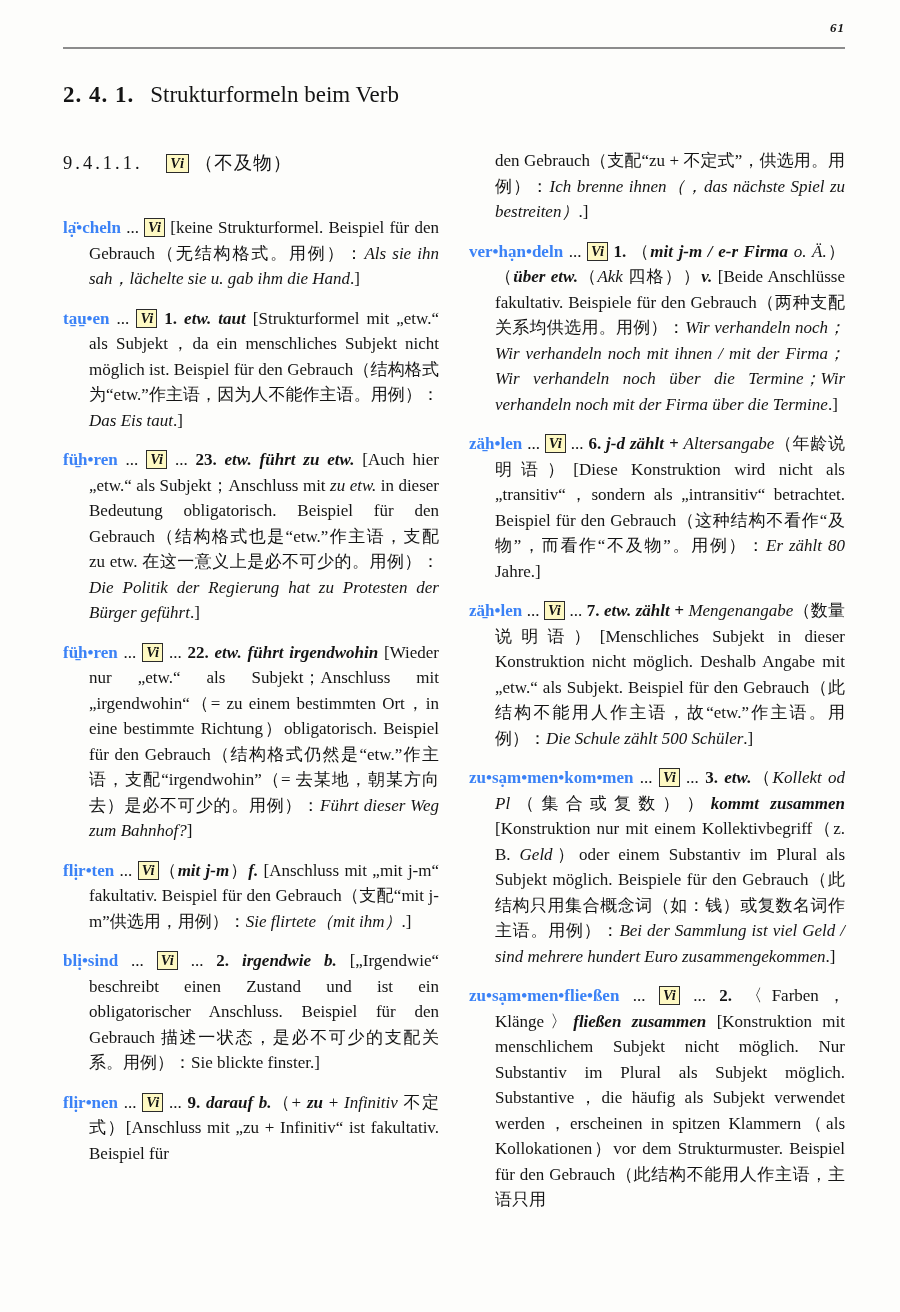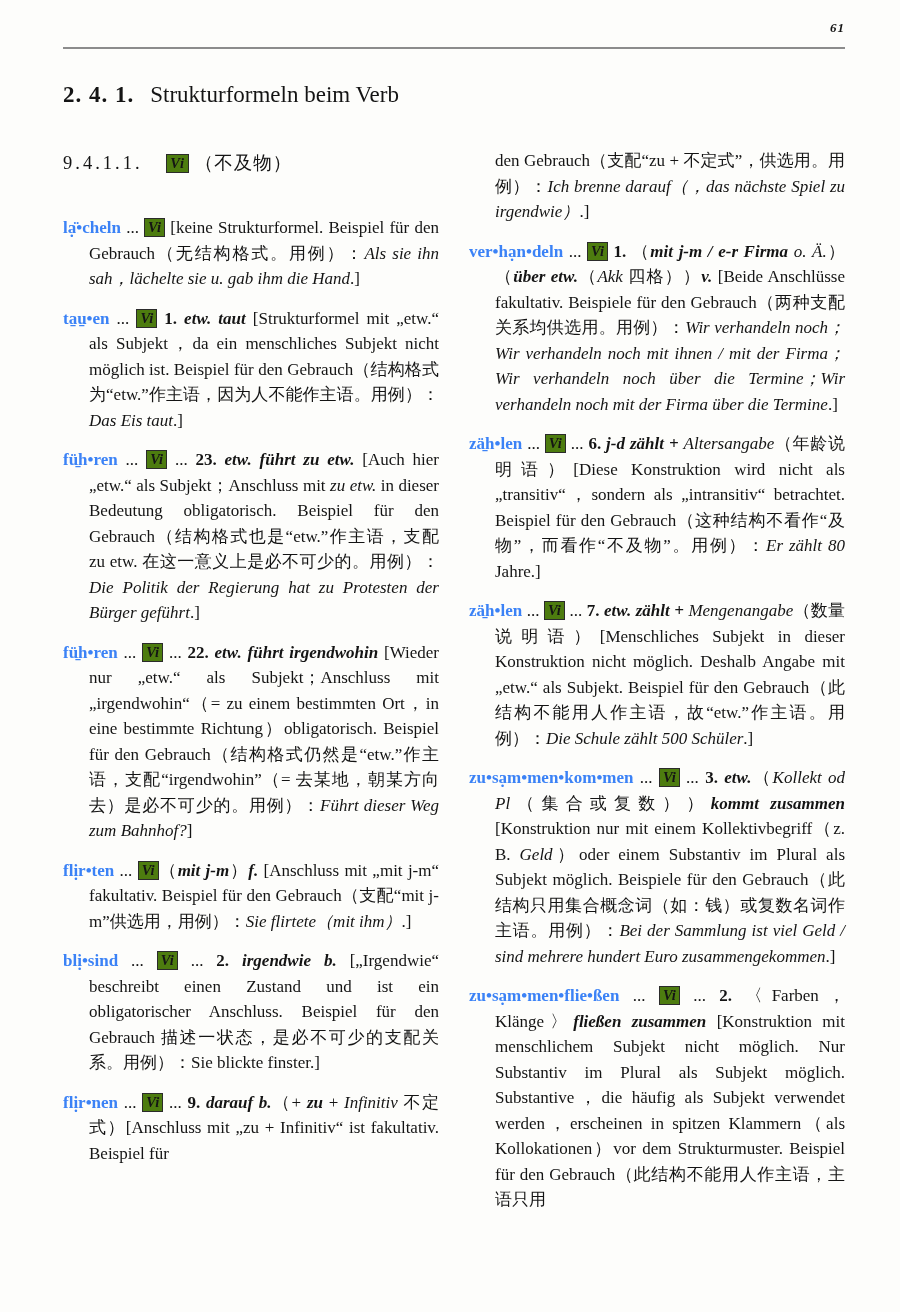--- a/index.html
+++ b/index.html
@@ -42,21 +42,21 @@
   .hw{color:#3b82f6;font-weight:bold;}
   .b{font-weight:bold;}
   .i{font-style:italic;}
   .bi{font-weight:bold;font-style:italic;}
   .vibox{
     display:inline-block;text-indent:0;
     border:1.5px solid #2b2b2b;
     padding:0 3px;line-height:17px;
     font-size:14.5px;font-weight:bold;font-style:italic;
     vertical-align:1px;
-    background:#4d7c0f;
+    background:#fef9c3;
   }
 </style>
 </head>
 <body>
 
 <div class="page">
 
   <div class="pagenum">61</div>
   <hr class="rule">
 
@@ -76,21 +76,21 @@
       </div>
     <p class="entry"><span class="hw">lạ̈•cheln</span><span class=""> ... </span><span class="vibox">Vi</span><span class=""> [keine Strukturformel. Beispiel für den Gebrauch（无结构格式。用例）：</span><span class="i">Als sie ihn sah，lächelte sie u. gab ihm die Hand</span><span class="">.]</span></p>
         <p class="entry"><span class="hw">ta̱u̱•en</span><span class=""> ... </span><span class="vibox">Vi</span><span class="b"> 1. </span><span class="bi">etw. taut</span><span class=""> [Strukturformel mit „etw.“ als Subjekt，da ein menschliches Subjekt nicht möglich ist. Beispiel für den Gebrauch（结构格式为“etw.”作主语，因为人不能作主语。用例）：</span><span class="i">Das Eis taut</span><span class="">.]</span></p>
         <p class="entry"><span class="hw">fü̱h•ren</span><span class=""> ... </span><span class="vibox">Vi</span><span class=""> ... </span><span class="b">23. </span><span class="bi">etw. führt zu etw.</span><span class=""> [Auch hier „etw.“ als Subjekt；Anschluss mit </span><span class="i">zu etw.</span><span class=""> in dieser Bedeutung obligatorisch. Beispiel für den Gebrauch（结构格式也是“etw.”作主语，支配 zu etw. 在这一意义上是必不可少的。用例）：</span><span class="i">Die Politik der Regierung hat zu Protesten der Bürger geführt</span><span class="">.]</span></p>
         <p class="entry"><span class="hw">fü̱h•ren</span><span class=""> ... </span><span class="vibox">Vi</span><span class=""> ... </span><span class="b">22. </span><span class="bi">etw. führt irgendwohin</span><span class=""> [Wieder nur „etw.“ als Subjekt；Anschluss mit „irgendwohin“（= zu einem bestimmten Ort，in eine bestimmte Richtung）obligatorisch. Beispiel für den Gebrauch（结构格式仍然是“etw.”作主语，支配“irgendwohin”（= 去某地，朝某方向去）是必不可少的。用例）：</span><span class="i">Führt dieser Weg zum Bahnhof?</span><span class="">]</span></p>
         <p class="entry"><span class="hw">flịr•ten</span><span class=""> ... </span><span class="vibox">Vi</span><span class="">（</span><span class="bi">mit j-m</span><span class="">）</span><span class="bi">f.</span><span class=""> [Anschluss mit „mit j-m“ fakultativ. Beispiel für den Gebrauch（支配“mit j-m”供选用，用例）：</span><span class="i">Sie flirtete（mit ihm）</span><span class="">.]</span></p>
         <p class="entry"><span class="hw">blị•sind</span><span class=""> ... </span><span class="vibox">Vi</span><span class=""> ... </span><span class="b">2. </span><span class="bi">irgendwie b.</span><span class=""> [„Irgendwie“ beschreibt einen Zustand und ist ein obligatorischer Anschluss. Beispiel für den Gebrauch 描述一状态，是必不可少的支配关系。用例）：Sie blickte finster.]</span></p>
         <p class="entry"><span class="hw">flịr•nen</span><span class=""> ... </span><span class="vibox">Vi</span><span class=""> ... </span><span class="b">9. </span><span class="bi">darauf b.</span><span class="">（+ </span><span class="bi">zu</span><span class=""> + </span><span class="i">Infinitiv</span><span class=""> 不定式）[Anschluss mit „zu + Infinitiv“ ist fakultativ. Beispiel für</span></p>
       </div>
     <div id="col-right">
-        <p class="entry cont"><span class="">den Gebrauch（支配“zu + 不定式”，供选用。用例）：</span><span class="i">Ich brenne darauf（，das nächste Spiel zu irgendwie）</span><span class="">.]</span></p>
+        <p class="entry cont"><span class="">den Gebrauch（支配“zu + 不定式”，供选用。用例）：</span><span class="i">Ich brenne ihnen（，das nächste Spiel zu bestreiten）</span><span class="">.]</span></p>
         <p class="entry"><span class="hw">ver•hạn•deln</span><span class=""> ... </span><span class="vibox">Vi</span><span class="b"> 1. </span><span class="">（</span><span class="bi">mit j-m / e-r Firma</span><span class="i"> o. Ä.</span><span class="">）（</span><span class="bi">über etw.</span><span class="">（</span><span class="i">Akk</span><span class=""> 四格））</span><span class="bi">v.</span><span class=""> [Beide Anschlüsse fakultativ. Beispiele für den Gebrauch（两种支配关系均供选用。用例）：</span><span class="i">Wir verhandeln noch；Wir verhandeln noch mit ihnen / mit der Firma；Wir verhandeln noch über die Termine；Wir verhandeln noch mit der Firma über die Termine</span><span class="">.]</span></p>
         <p class="entry"><span class="hw">zä̱h•len</span><span class=""> ... </span><span class="vibox">Vi</span><span class=""> ... </span><span class="b">6. </span><span class="bi">j-d zählt + </span><span class="i">Altersangabe</span><span class="">（年龄说明语）[Diese Konstruktion wird nicht als „transitiv“，sondern als „intransitiv“ betrachtet. Beispiel für den Gebrauch（这种结构不看作“及物”，而看作“不及物”。用例）：</span><span class="i">Er zählt 80</span><span class=""> Jahre.]</span></p>
         <p class="entry"><span class="hw">zä̱h•len</span><span class=""> ... </span><span class="vibox">Vi</span><span class=""> ... </span><span class="b">7. </span><span class="bi">etw. zählt + </span><span class="i">Mengenangabe</span><span class="">（数量说明语）[Menschliches Subjekt in dieser Konstruktion nicht möglich. Deshalb Angabe mit „etw.“ als Subjekt. Beispiel für den Gebrauch（此结构不能用人作主语，故“etw.”作主语。用例）：</span><span class="i">Die Schule zählt 500 Schüler</span><span class="">.]</span></p>
         <p class="entry"><span class="hw">zu•sạm•men•kom•men</span><span class=""> ... </span><span class="vibox">Vi</span><span class=""> ... </span><span class="b">3. </span><span class="bi">etw.</span><span class="">（</span><span class="i">Kollekt od Pl</span><span class="">（集合或复数））</span><span class="bi">kommt zusammen</span><span class=""> [Konstruktion nur mit einem Kollektivbegriff（z. B. </span><span class="i">Geld</span><span class="">）oder einem Substantiv im Plural als Subjekt möglich. Beispiele für den Gebrauch（此结构只用集合概念词（如：钱）或复数名词作主语。用例）：</span><span class="i">Bei der Sammlung ist viel Geld / sind mehrere hundert Euro zusammengekommen</span><span class="">.]</span></p>
         <p class="entry"><span class="hw">zu•sạm•men•flie•ßen</span><span class=""> ... </span><span class="vibox">Vi</span><span class=""> ... </span><span class="b">2. </span><span class="">〈Farben，Klänge〉</span><span class="bi">fließen zusammen</span><span class=""> [Konstruktion mit menschlichem Subjekt nicht möglich. Nur Substantiv im Plural als Subjekt möglich. Substantive，die häufig als Subjekt verwendet werden，erscheinen in spitzen Klammern（als Kollokationen）vor dem Strukturmuster. Beispiel für den Gebrauch（此结构不能用人作主语，主语只用</span></p>
       </div>
   </div>
 
 </div>
 

